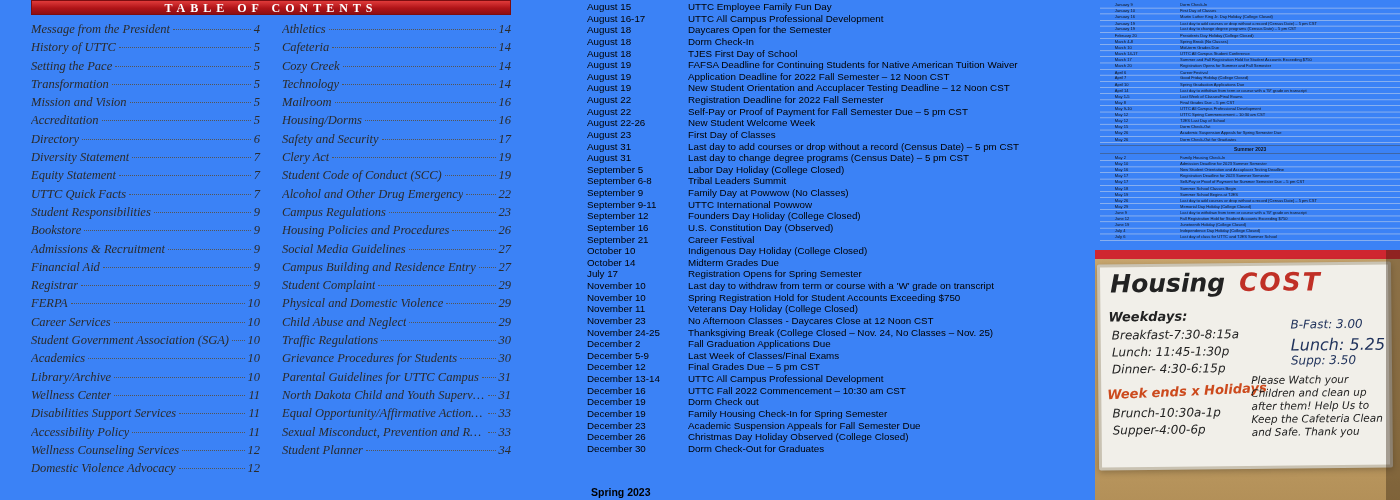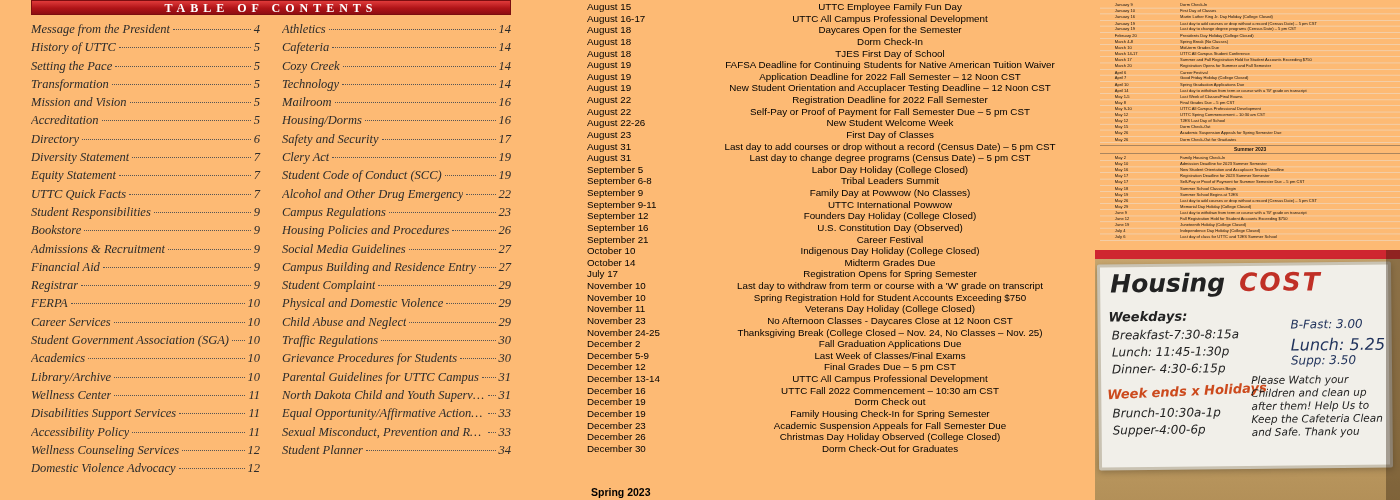--- a/index.html
+++ b/index.html
@@ -1,35 +1,35 @@
 <!DOCTYPE html>
 <html><head>
 <meta charset="utf-8">
 <style>
   html,body{margin:0;padding:0;background:#fff;}
-  .page{position:relative;width:1400px;height:500px;background:#fdba74;font-family:"Liberation Sans",sans-serif;overflow:hidden;}
+  .page{position:relative;width:1400px;height:500px;background:#3b82f6;font-family:"Liberation Sans",sans-serif;overflow:hidden;}
 
   
   .toc{position:absolute;left:31px;top:0;width:480px;}
   .toc-banner{height:15px;line-height:14px;text-align:center;color:#fff;
     background:linear-gradient(180deg,#e03a3a 0%,#b01418 55%,#8e0e12 100%);
     font-family:"Liberation Serif",serif;font-size:12px;letter-spacing:5px;font-weight:bold;
     border:1px solid #7c0d10;box-sizing:border-box;}
   .toc-cols{display:flex;gap:22px;margin-top:7px;}
   .toc-col{flex:1;min-width:0;}
   .toc-row{display:flex;align-items:baseline;height:18.3px;font-family:"Liberation Serif",serif;
     font-style:italic;font-size:12.5px;color:#2b2b2b;white-space:nowrap;}
   .toc-label{overflow:hidden;text-overflow:ellipsis;}
   .leader{flex:1;border-bottom:1.5px dotted #555;margin:0 3px;transform:translateY(-3px);min-width:8px;}
 
   
   .calendar{position:absolute;left:587px;top:1px;width:505px;font-size:9.8px;color:#000;}
   .cal-row{display:flex;line-height:11.62px;white-space:nowrap;}
   .cal-date{flex:0 0 101px;}
-  .cal-event{flex:1;overflow:hidden;text-align:center;}
+  .cal-event{flex:1;overflow:hidden;}
   .season-header{font-weight:bold;font-size:10.5px;margin:32px 0 2px 4px;}
 
   
   .mini{position:absolute;left:1100px;top:2px;width:300px;height:246px;overflow:hidden;}
   .mini-inner{width:667px;transform:scale(0.45);transform-origin:0 0;font-size:9px;color:#111;}
   .mini-row{display:flex;line-height:12.6px;border-bottom:1px solid #e6e6e6;white-space:nowrap;}
   .mini-date{flex:0 0 178px;padding-left:33px;box-sizing:border-box;}
   .mini-event{flex:1;overflow:hidden;}
   .mini-header{font-weight:bold;text-align:center;font-size:11px;line-height:17px;
     border-top:1.5px solid #444;border-bottom:1.5px solid #444;margin:5px 0 3px;}

